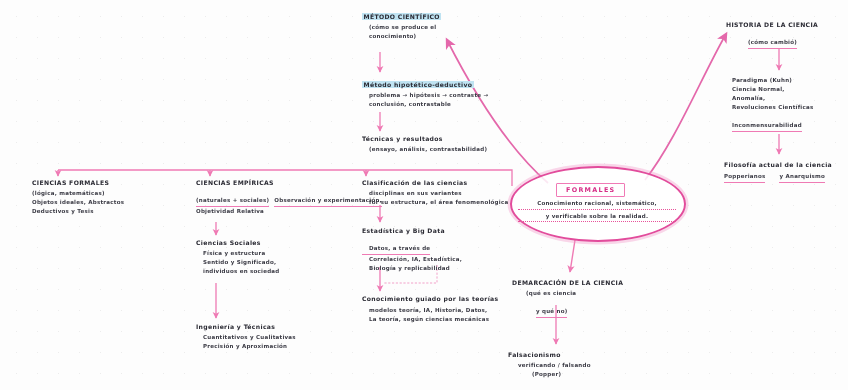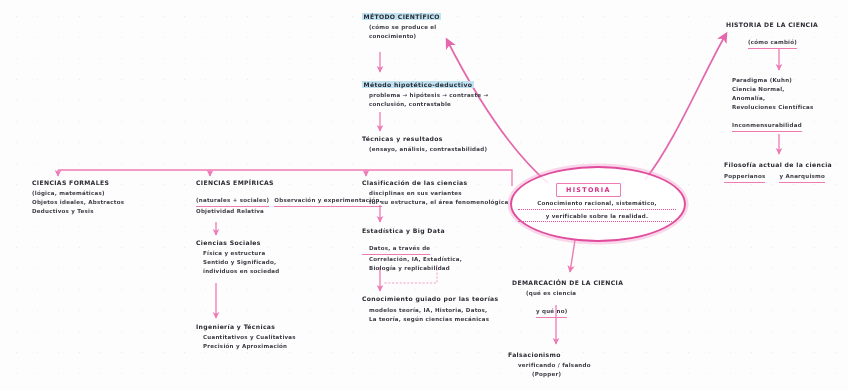--- a/index.html
+++ b/index.html
@@ -118,21 +118,21 @@
     <path d="M779,134 L779,154" stroke="#ef7ab4" stroke-width="1.3" fill="none" marker-end="url(#ah)"></path>
   </g>
 
   <g>
     <path d="M556,305 L556,344" stroke="#ef7ab4" stroke-width="1.3" fill="none" marker-end="url(#ah)"></path>
   </g>
 </svg>
 
 <div id="core"></div>
 <div id="coreBox">
-  <div class="t">HISTORIA</div>
+  <div class="t">FORMALES</div>
 </div>
 <div id="coreTxt">
   <div class="sub center ul">Conocimiento racional, sistemático,</div>
   <div class="sub center ul" style="margin-top:2px">y verificable sobre la realidad.</div>
 </div>
 
 <div class="node" style="left:362px;top:12px;">
   <div class="ttl"><span class="hl">MÉTODO CIENTÍFICO</span></div>
   <div class="sub ind" style="margin-top:2px">(cómo se produce el</div>
   <div class="sub ind">conocimiento)</div>

